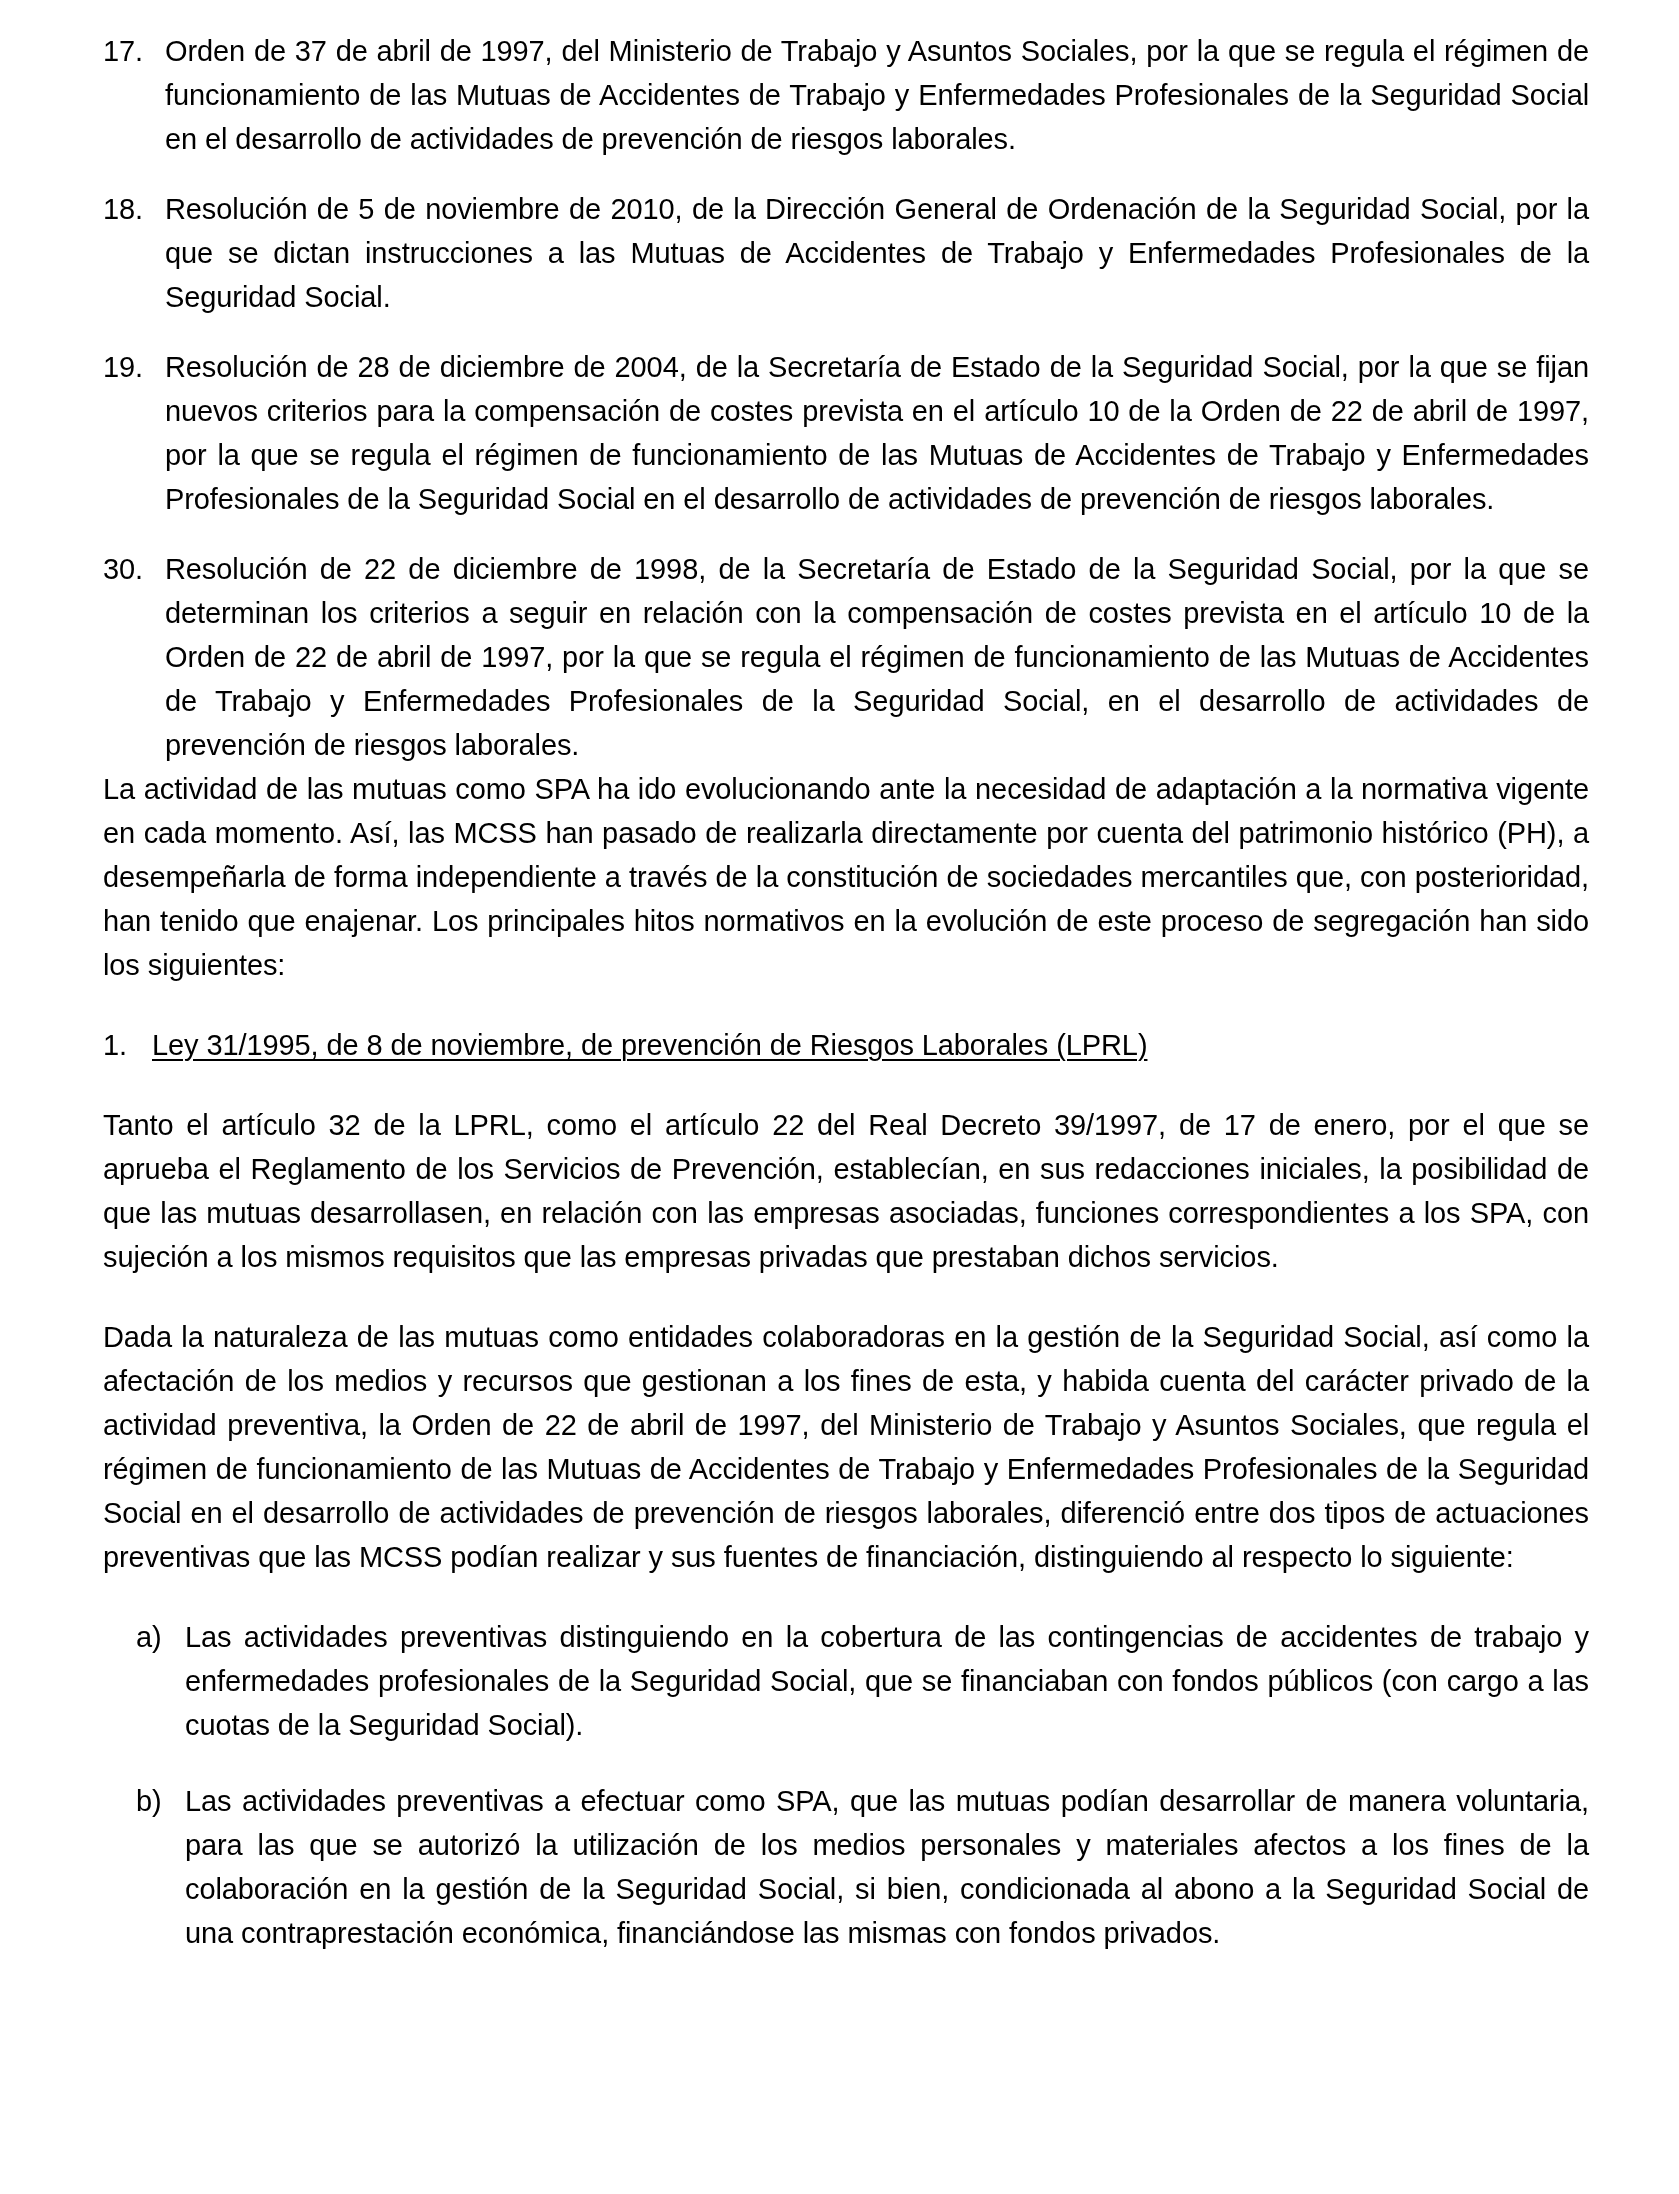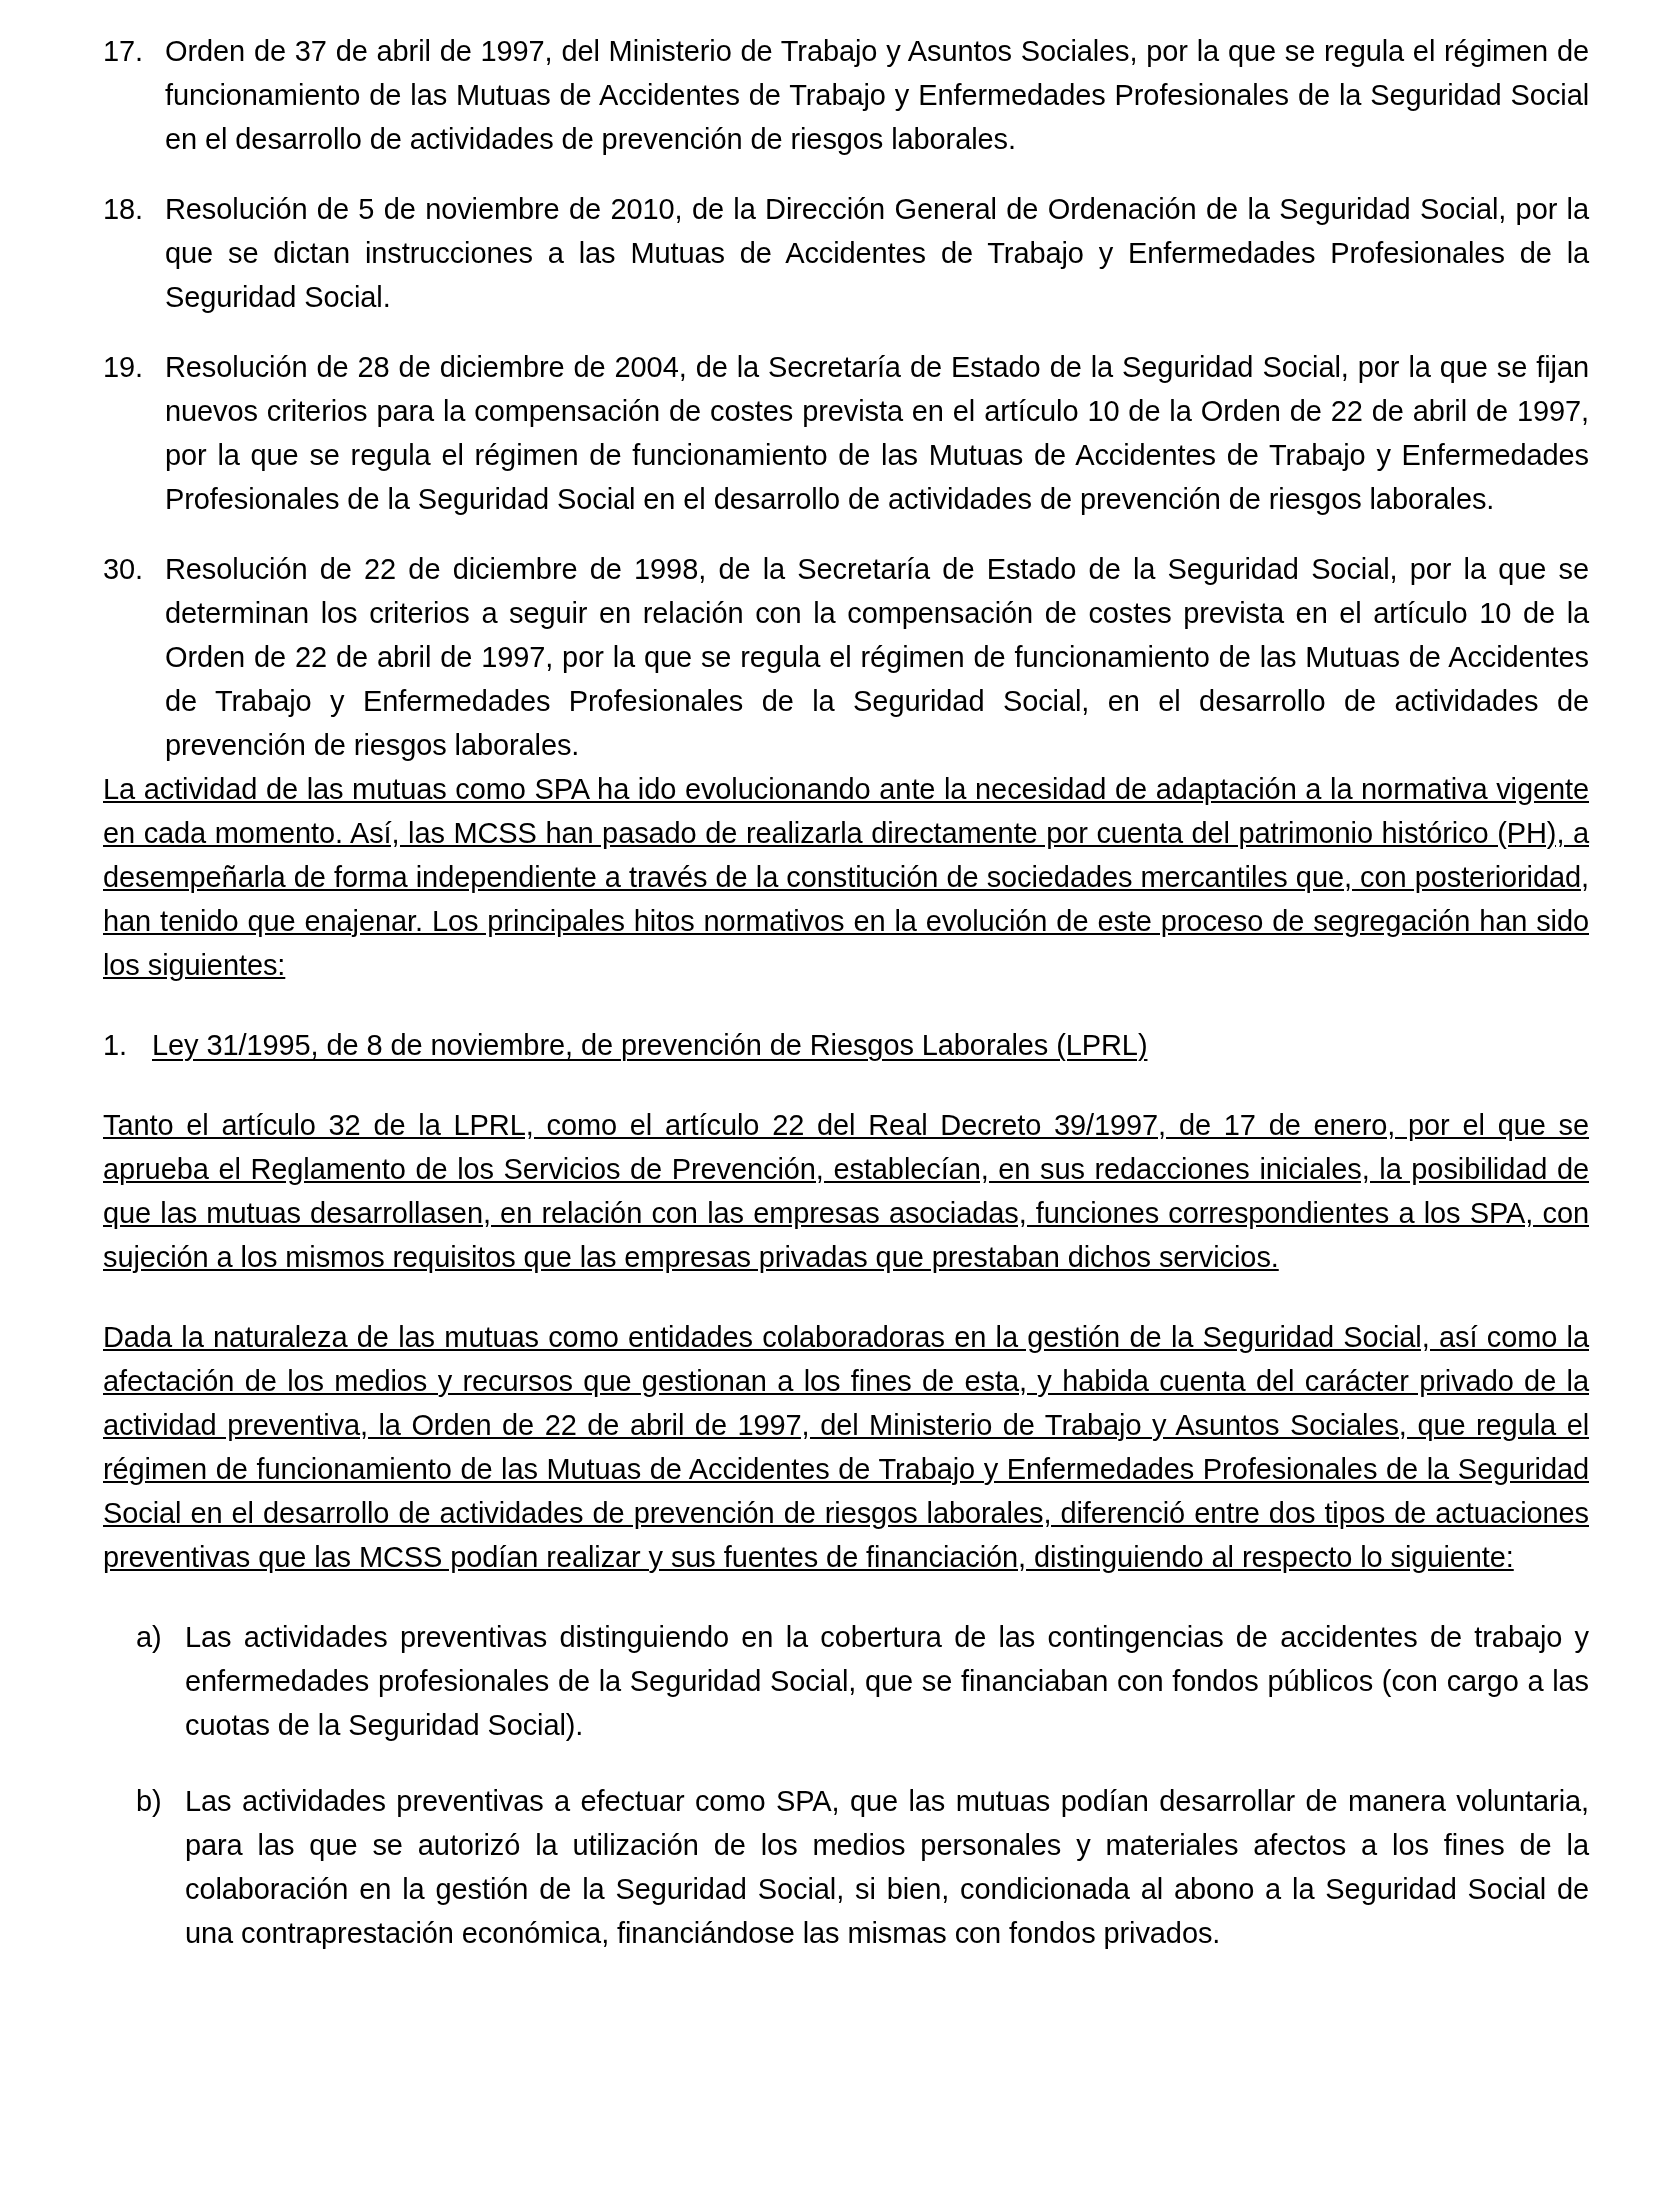--- a/index.html
+++ b/index.html
@@ -70,21 +70,20 @@
   }
   .section-heading .sh-title {
     flex: 1 1 auto;
   }
 
   
   .para {
     margin: 0 0 36px 0;
     text-align: justify;
     text-justify: inter-word;
-    text-decoration: underline;
   }
   .para.tight { }
 
   
   .sub-num-list {
     margin: 0 0 36px 0;
     padding: 0;
     list-style: none;
   }
   .sub-num-item {

